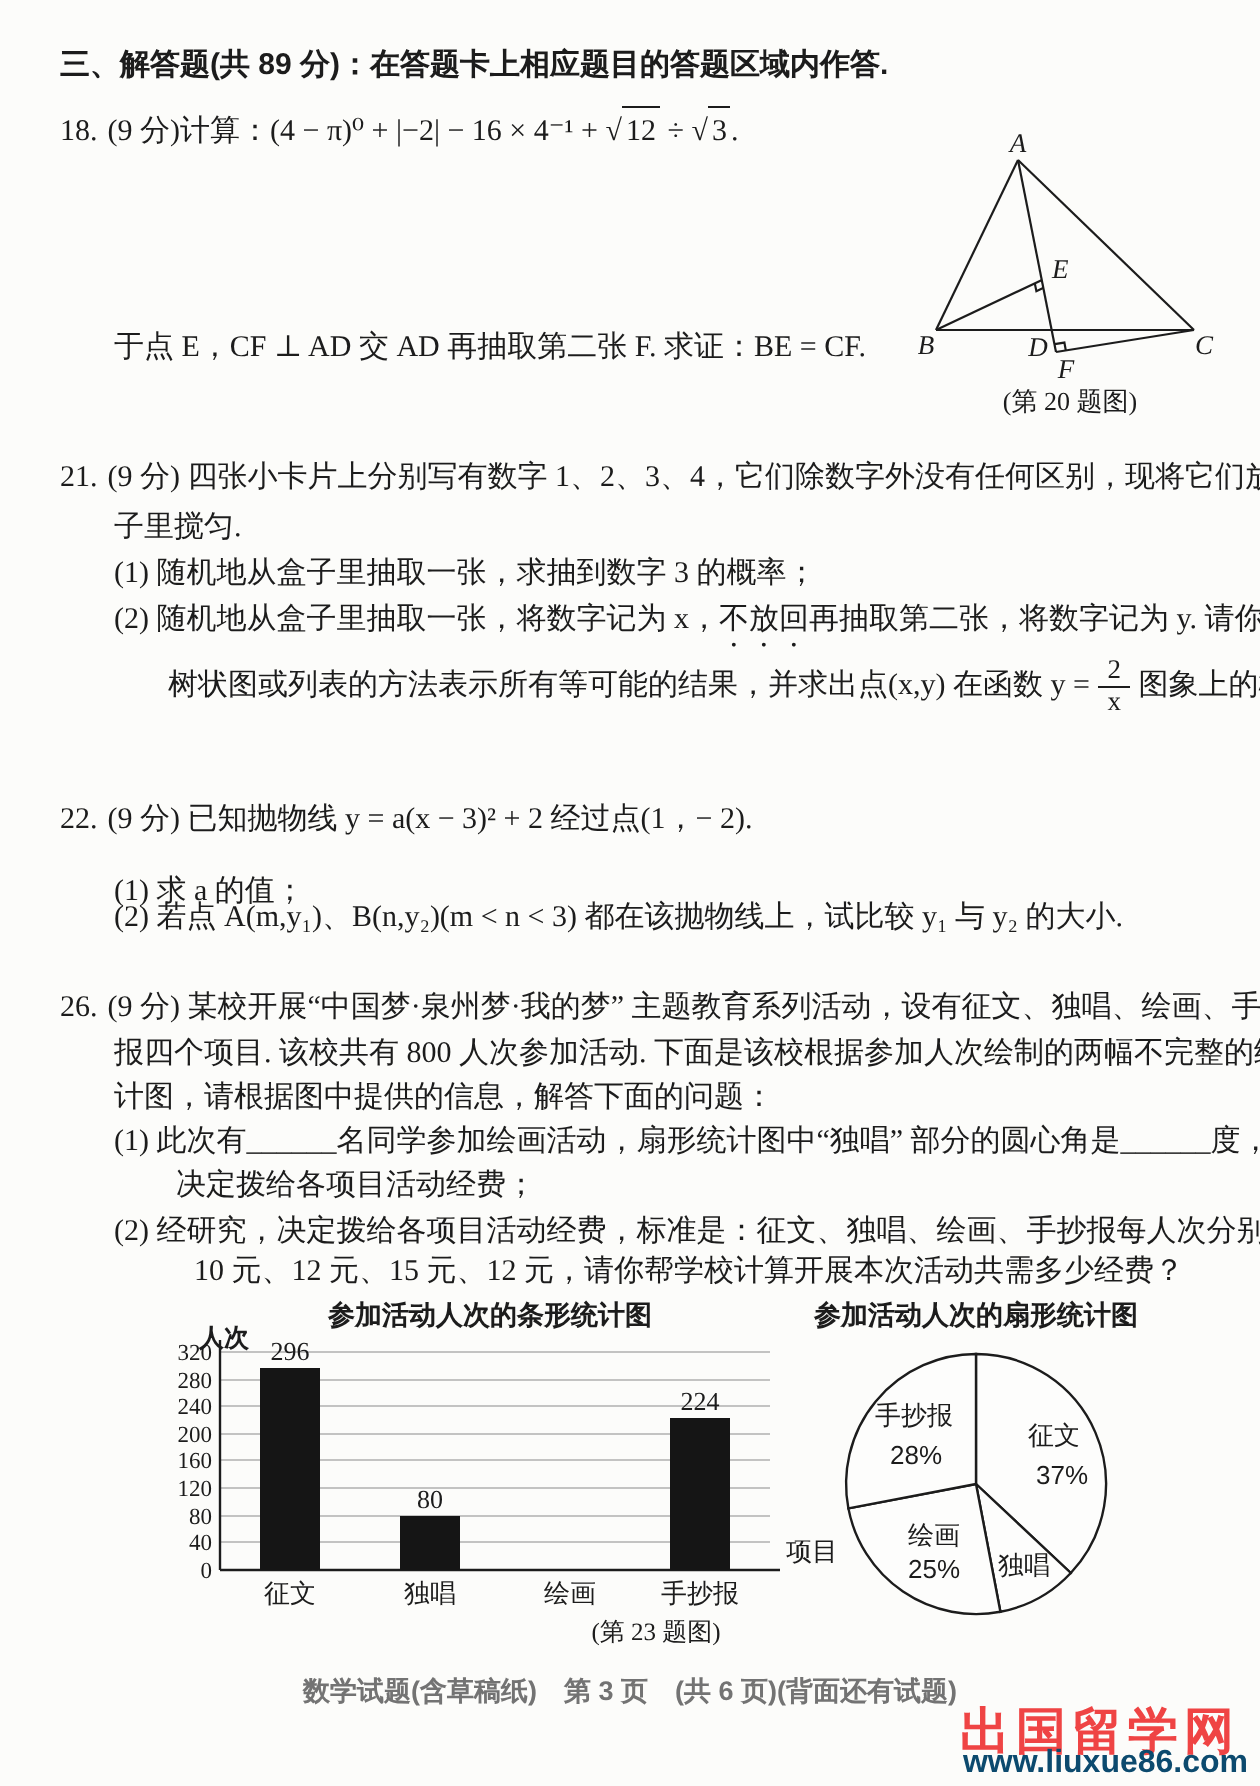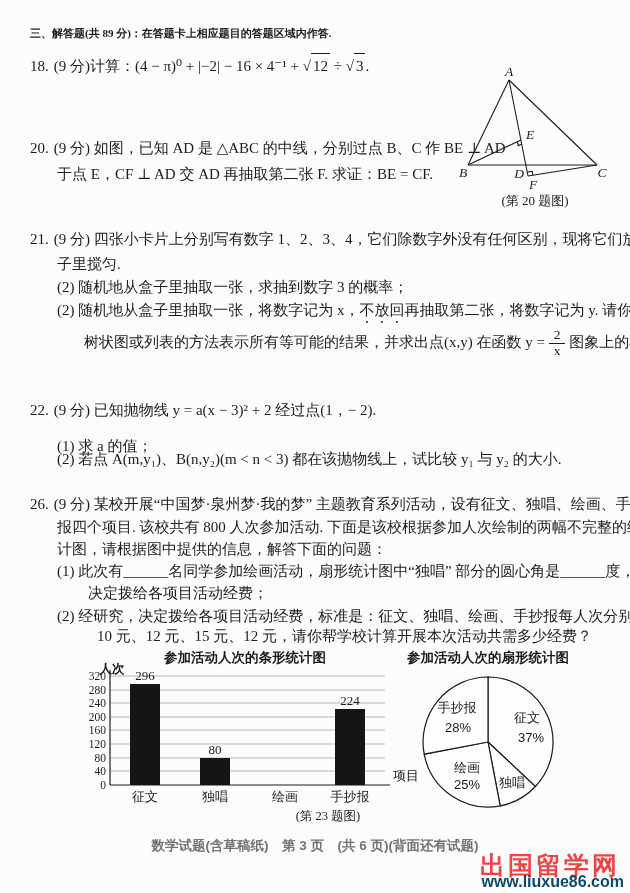--- a/index.html
+++ b/index.html
@@ -1,20 +1,20 @@
 <!DOCTYPE html>
 <html><head>
 <meta charset="utf-8">
 <style>
   html,body{margin:0;padding:0}
   #paper{position:relative;width:630px;height:893px;background:#fcfcfa;
          font-family:"Liberation Serif","DejaVu Serif",serif;color:#1c1c1c;overflow:hidden}
   .line{position:absolute;white-space:nowrap;font-size:15px;line-height:20px}
   .pnum{display:inline-block;margin-right:5px}
-  .hdr{font-family:Liberation Serif, serif;font-weight:bold;font-size:11px}
+  .hdr{font-family:Liberation Sans, sans-serif;font-weight:bold;font-size:15px}
   .sqrt{display:inline-block;white-space:nowrap}
   .radbody{display:inline-block;border-top:1.3px solid #1c1c1c;padding:4px 2px;line-height:1.15}
   .frac{display:inline-block;vertical-align:middle;text-align:center;font-size:13.5px;line-height:1.1}
   .frac .fnum{display:block;border-bottom:1px solid #1c1c1c;padding:0 5px}
   .frac .fden{display:block}
   .emph{-webkit-text-emphasis:filled dot;-webkit-text-emphasis-position:under left;
         text-emphasis:filled dot;text-emphasis-position:under left}
   .fig{position:absolute}
   .fig line,.fig polyline,.fig path{stroke:#1c1c1c;stroke-width:1.1;fill:none}
   .fig text{font-family:"Liberation Serif","DejaVu Serif",serif;font-style:italic;font-size:13.5px;fill:#1c1c1c}
@@ -41,23 +41,20 @@
 
 <div id="paper">
 
   <div class="line hdr" style="left:30px;top:23px">三、解答题(共 89 分)：在答题卡上相应题目的答题区域内作答.</div>
 
   <div class="line" style="left:30px;top:53px">
     <span class="pnum">18.</span><span>(9 分)计算：(4 − π)⁰ + |−2| − 16 × 4⁻¹ + </span><span class="sqrt"><span>√</span><span class="radbody">12</span></span><span> ÷ </span><span class="sqrt"><span>√</span><span class="radbody">3</span></span><span>.</span>
   </div>
 
 
-  <div class="line" style="left:30px;top:138px">
-    <span class="pnum">20.</span><span>(9 分) 如图，已知 AD 是 △ABC 的中线，分别过点 B、C 作 BE ⊥ AD</span>
-  </div>
   <div class="line" style="left:57px;top:164px">于点 E，CF ⊥ AD 交 AD 再抽取第二张 F. 求证：BE = CF.</div>
 
   <svg class="fig" style="left:440px;top:64px" width="195" height="150" viewBox="0 0 195 150">
     <line x1="69" y1="16" x2="28" y2="101"></line>
     <line x1="69" y1="16" x2="157" y2="101"></line>
     <line x1="28" y1="101" x2="157" y2="101"></line>
     <line x1="69" y1="16" x2="88" y2="112"></line>
     <line x1="28" y1="101" x2="81" y2="76"></line>
     <line x1="157" y1="101" x2="88" y2="112"></line>
     <polyline points="81.8,79.9 78.2,81.6 77.4,77.7"></polyline>
@@ -68,21 +65,21 @@
     <text x="79" y="114" text-anchor="middle">D</text>
     <text x="86" y="75" text-anchor="start">E</text>
     <text x="93" y="125" text-anchor="middle">F</text>
     <text x="95" y="141" text-anchor="middle" class="cap">(第 20 题图)</text>
   </svg>
 
   <div class="line" style="left:30px;top:229px">
     <span class="pnum">21.</span><span>(9 分) 四张小卡片上分别写有数字 1、2、3、4，它们除数字外没有任何区别，现将它们放在盒</span>
   </div>
   <div class="line" style="left:57px;top:254px">子里搅匀.</div>
-  <div class="line" style="left:57px;top:277px">(2) 随机地从盒子里抽取一张，求抽到数字 3 的概率；</div>
+  <div class="line" style="left:57px;top:277px">(1) 随机地从盒子里抽取一张，求抽到数字 3 的概率；</div>
   <div class="line" style="left:57px;top:300px">
     <span>(2) 随机地从盒子里抽取一张，将数字记为 x，</span><span class="emph">不放回</span><span>再抽取第二张，将数字记为 y. 请你用画</span>
   </div>
   <div class="line" style="left:84px;top:328px">
     <span>树状图或列表的方法表示所有等可能的结果，并求出点(x,y) 在函数 y = </span><span class="frac"><span class="fnum">2</span><span class="fden">x</span></span><span> 图象上的概率.</span>
   </div>
 
   <div class="line" style="left:30px;top:400px">
     <span class="pnum">22.</span><span>(9 分) 已知抛物线 y = a(x − 3)² + 2 经过点(1，− 2).</span>
   </div>

